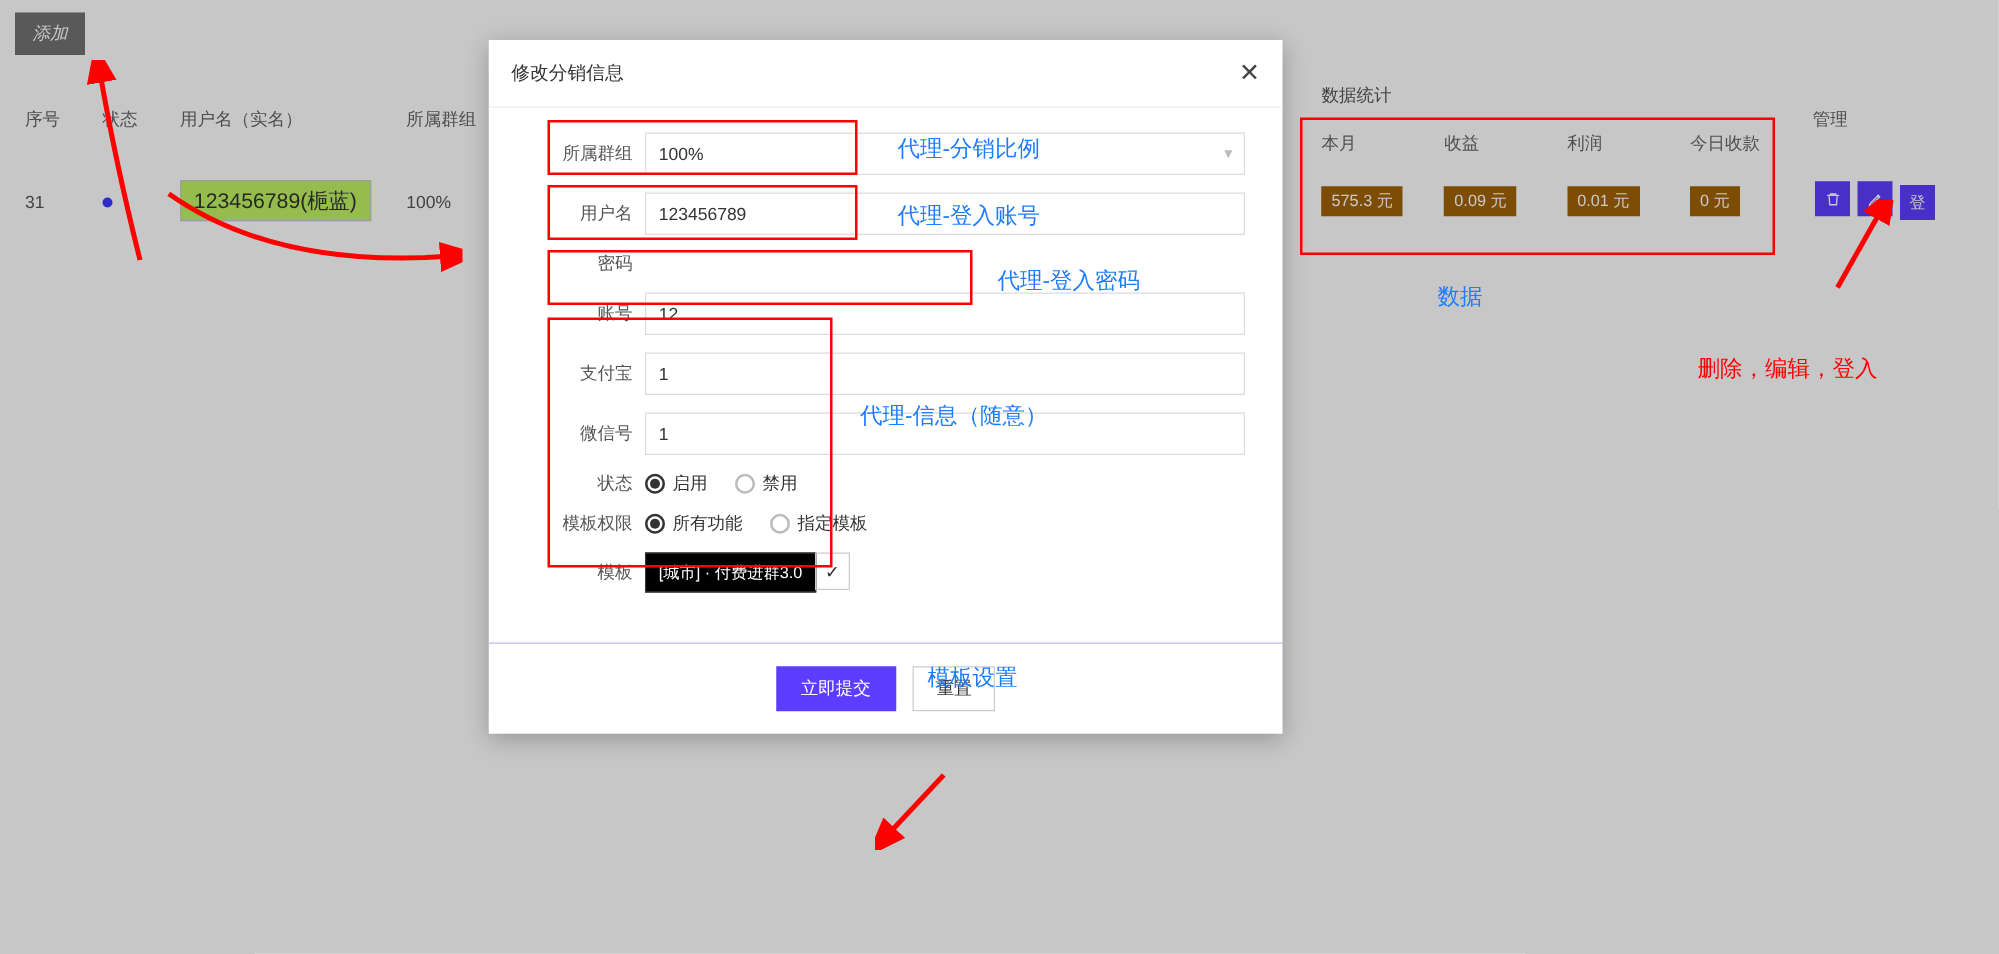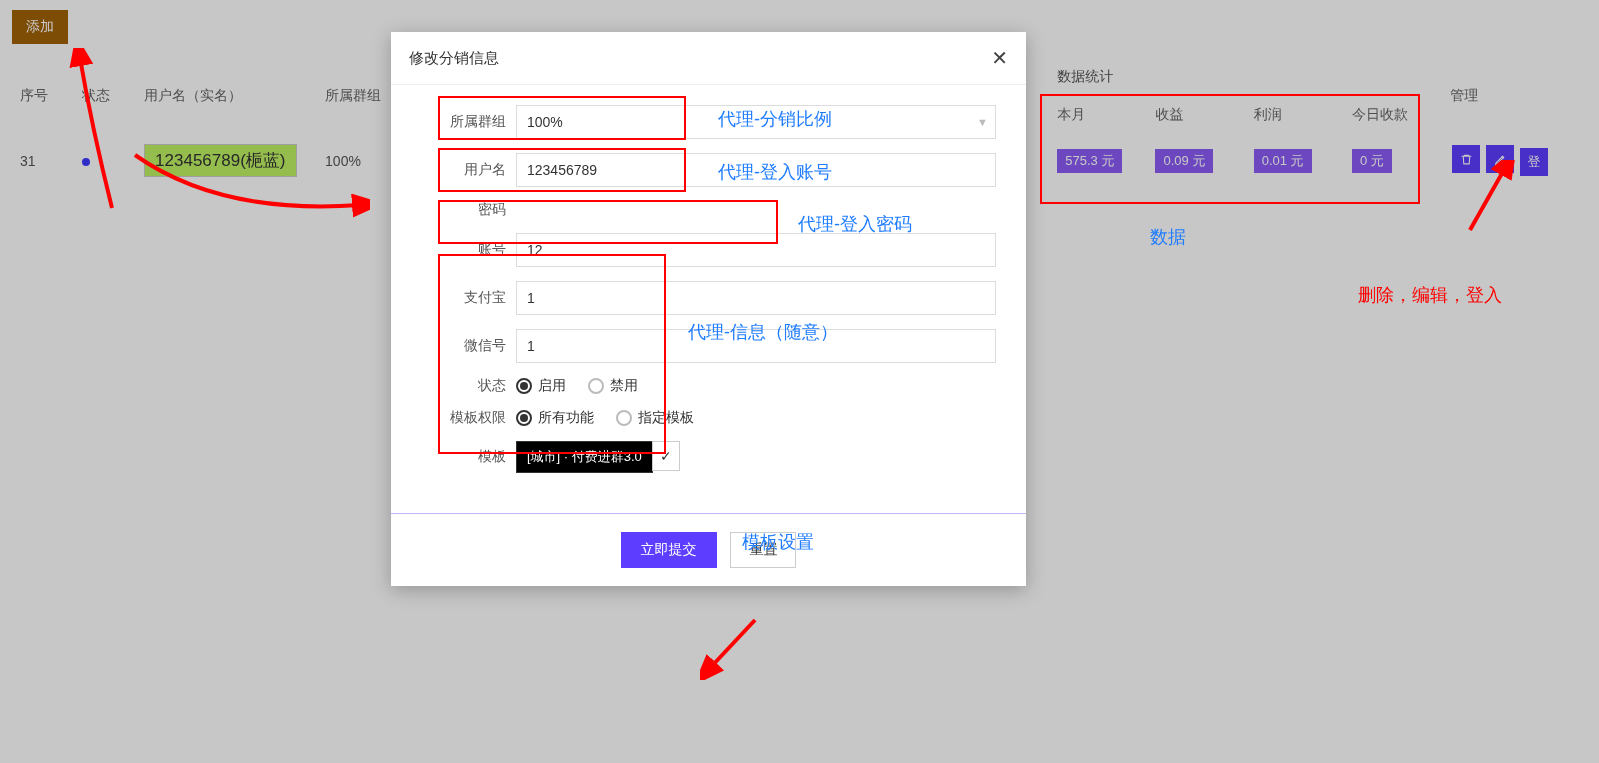--- a/index.html
+++ b/index.html
@@ -17,26 +17,27 @@
     position: absolute; inset: 0;
     background: rgba(0,0,0,0.22);
     z-index: 5;
   }
   
   .page {
     position: absolute; inset: 0;
     padding: 10px 12px;
   }
   .btn-add {
-    background: #a16207;
+    background: #737373;
     color: #fff;
     border: none;
     padding: 8px 14px;
     font-size: 14px;
     cursor: pointer;
+    font-style: italic;
   }
   table.grid {
     width: 100%;
     border-collapse: collapse;
     margin-top: 14px;
   }
   .grid th, .grid td {
     text-align: left;
     padding: 10px 8px;
     font-weight: normal;
@@ -53,21 +54,21 @@
     background: #bef264;
     padding: 4px 10px;
     font-size: 17px;
   }
   .status-dot {
     display:inline-block; width:8px; height:8px; border-radius:50%;
     background:#3b3bff;
   }
   .stat-val {
     display:inline-block;
-    background:#8b5cf6;
+    background:#a16207;
     color:#fff;
     padding:3px 8px;
     font-size:13px;
   }
   .actions { white-space: nowrap; }
   .act-btn {
     background:#5d3dff; color:#fff; border:none;
     width:28px; height:28px; font-size:13px;
     cursor:pointer; display:inline-flex; align-items:center; justify-content:center;
     margin-left:2px;

